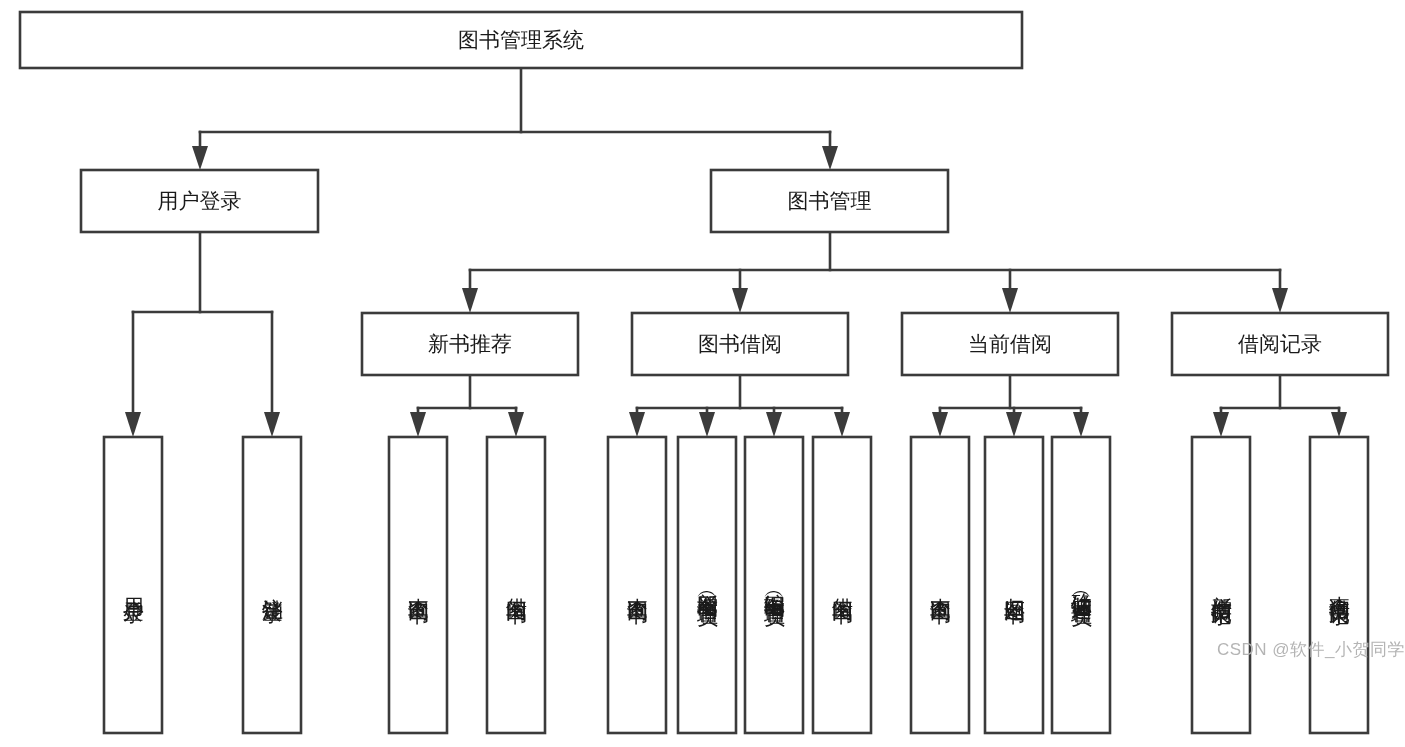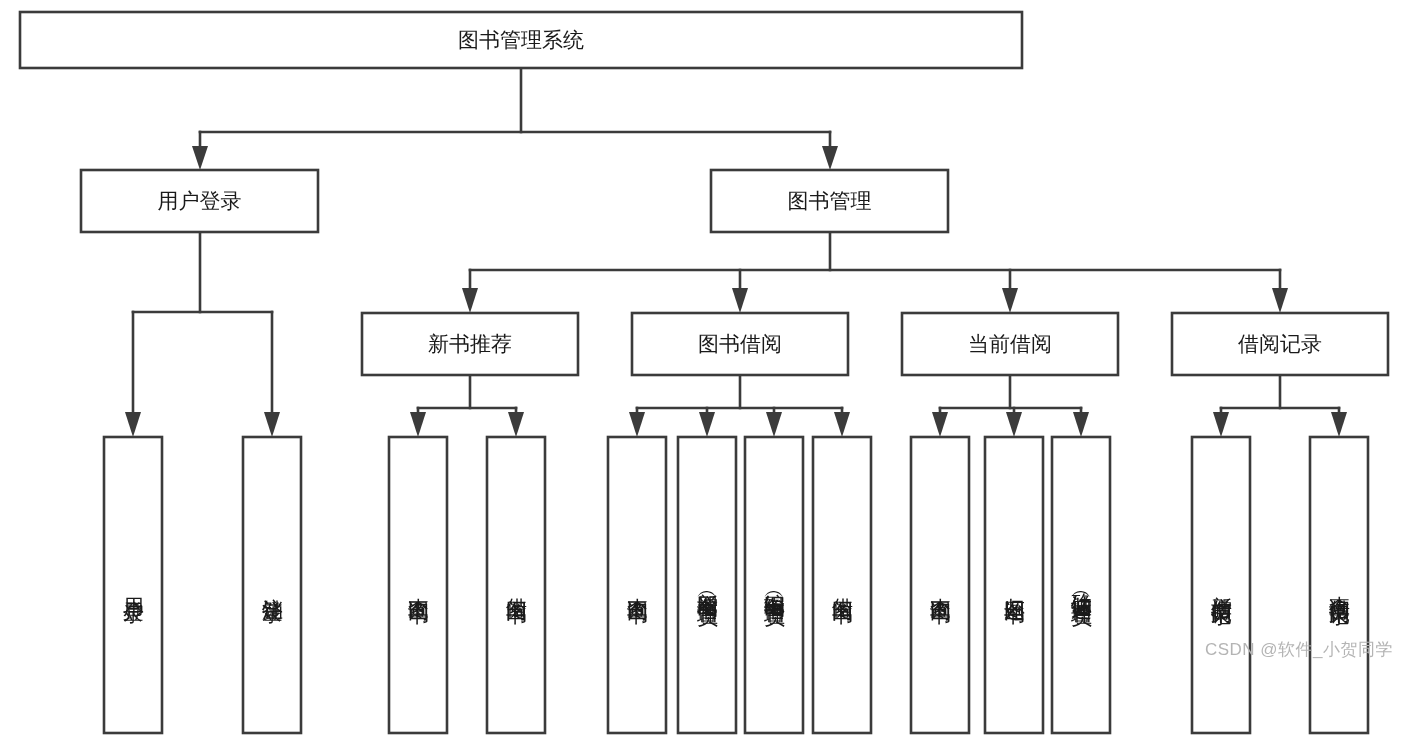--- a/index.html
+++ b/index.html
@@ -62,21 +62,21 @@
     letter-spacing: 2px;
     display: flex;
     align-items: center;
     justify-content: center;
     text-align: center;
     user-select: none;
     pointer-events: none;
   }
   .watermark {
     position: absolute;
-    right: 12px;
+    right: 0;
     bottom: 7px;
     font-family: "Liberation Sans", "DejaVu Sans", sans-serif;
     font-size: 17px;
     color: #b4b4b4;
     letter-spacing: 0.5px;
     white-space: nowrap;
   }
 </style>
 </head>
 <body>

